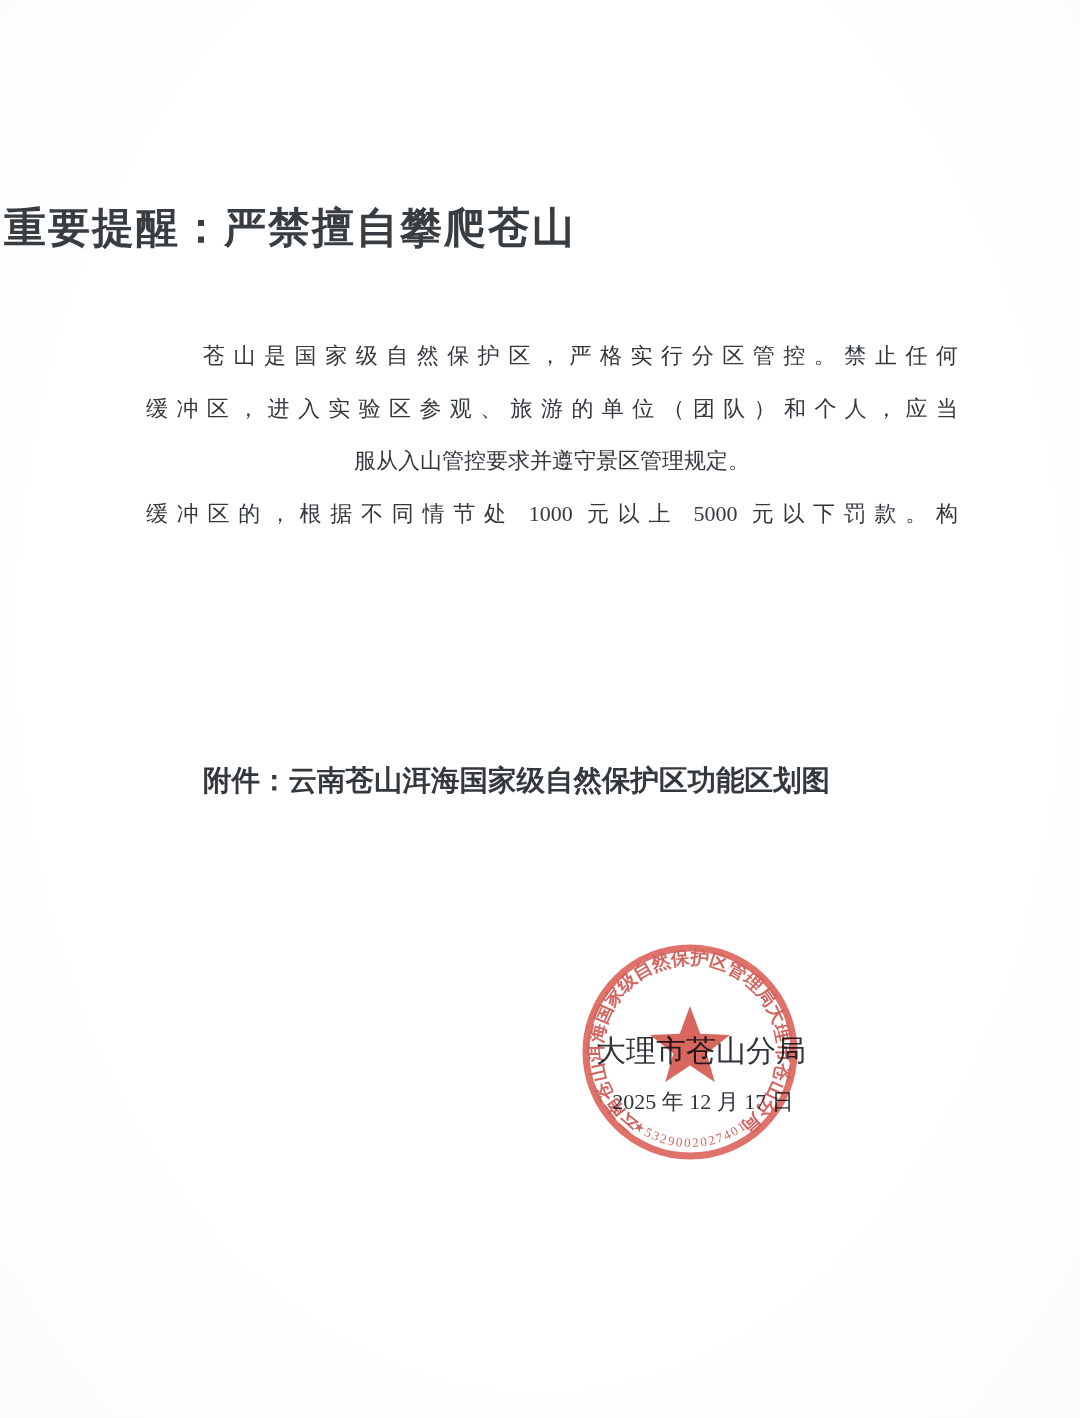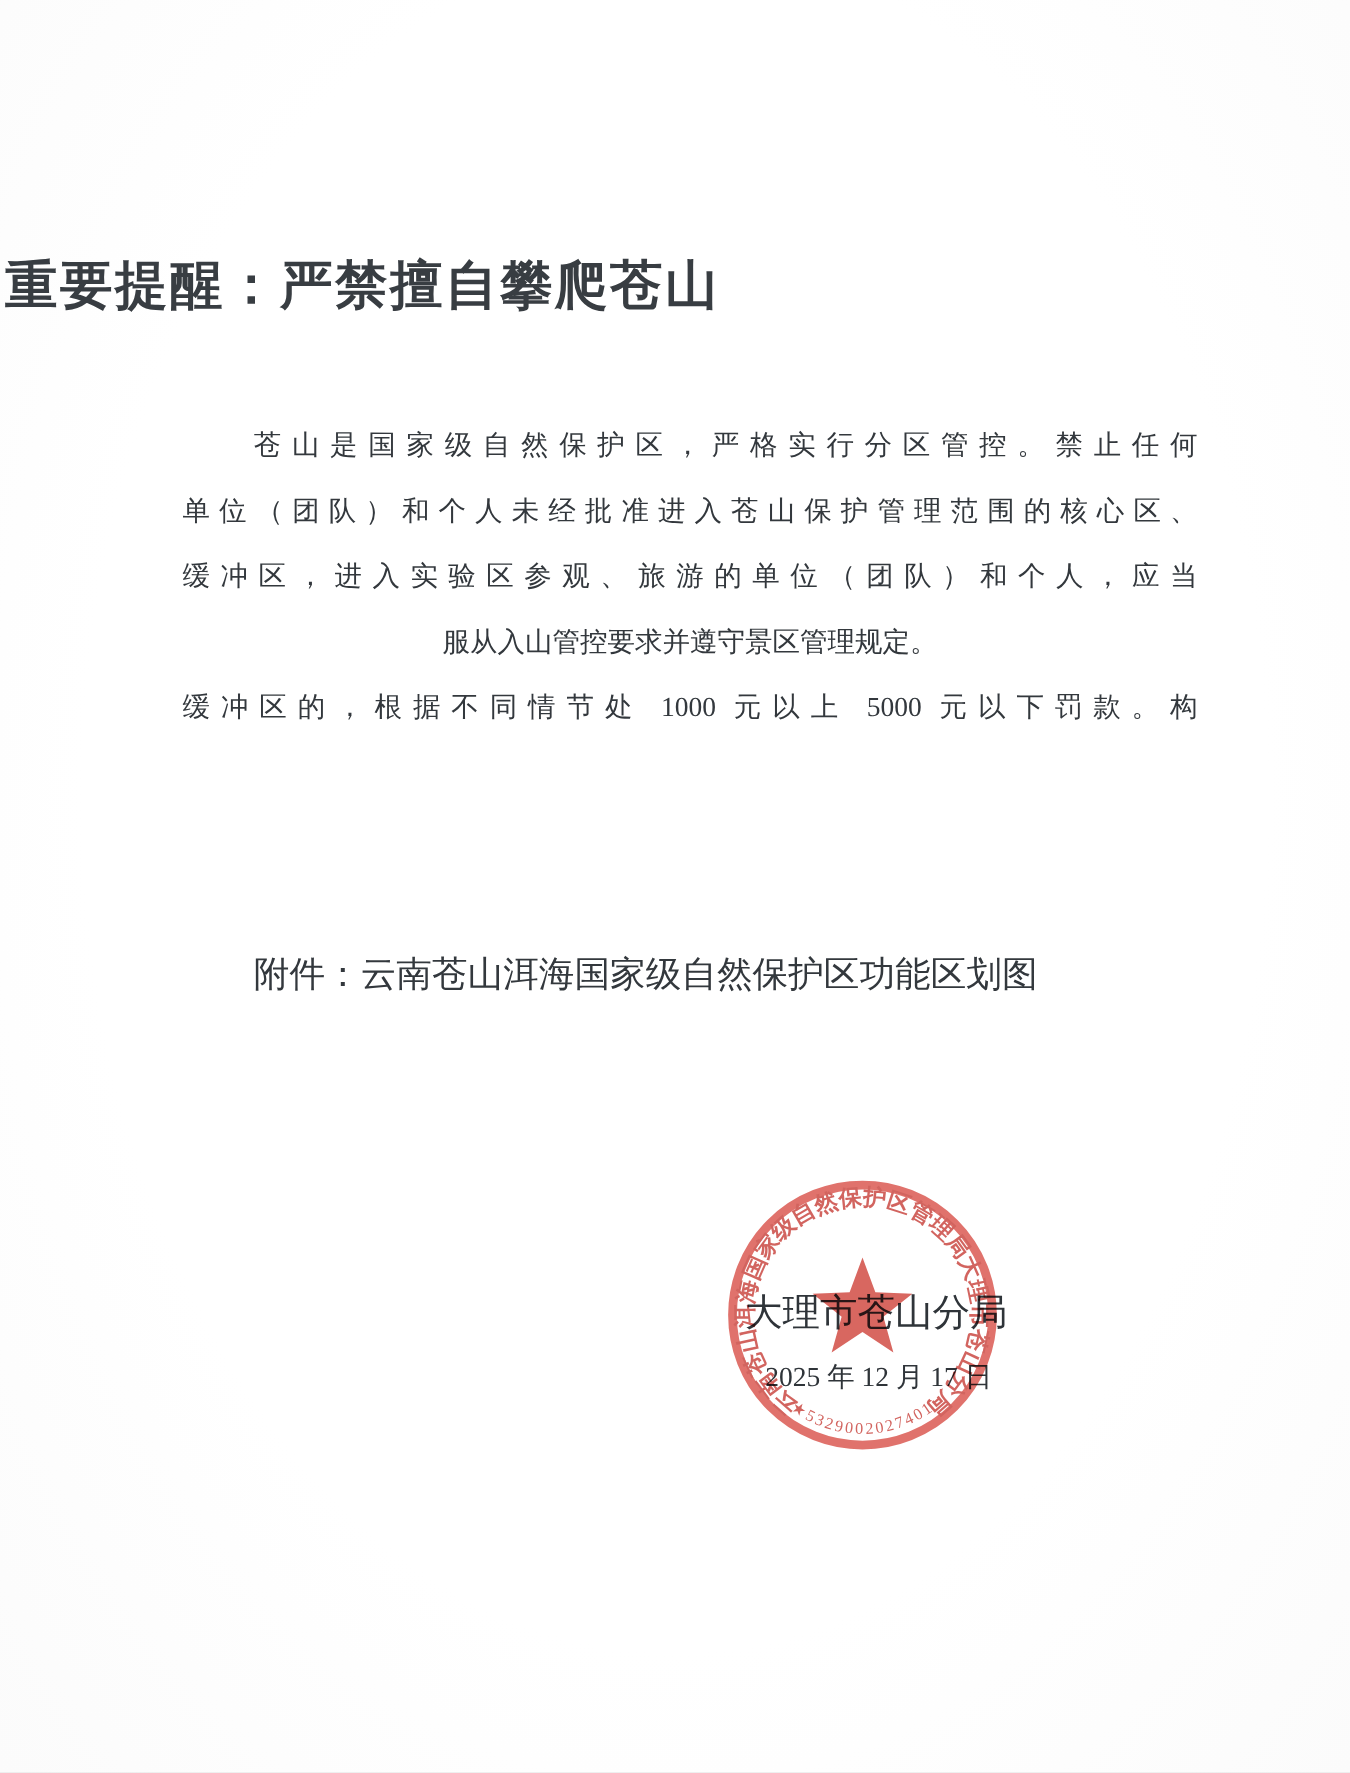--- a/index.html
+++ b/index.html
@@ -49,20 +49,21 @@
     text-indent: 57px;
   }
   .attachment-block {
     position: absolute;
     left: 146px;
     top: 755px;
     width: 812px;
     font-size: 28.5px;
     line-height: 52.5px;
     text-indent: 57px;
+    font-weight: bold;
   }
   .issuer-line {
     position: absolute;
     top: 1033px;
     left: 701px;
     transform: translateX(-50%);
     font-size: 30px;
     line-height: 36px;
     white-space: nowrap;
     color: #2f3439;
@@ -104,21 +105,20 @@
 </style>
 </head>
 <body>
 
 <div class="page">
 
   <div class="doc-title">重要提醒：严禁擅自攀爬苍山</div>
 
   <div class="body-block">
     <div class="line fill indent">苍山是国家级自然保护区，严格实行分区管控。禁止任何</div>
-    <div class="line fill">单位（团队）和个人未经批准进入苍山保护管理范围的核心区、</div>
     <div class="line fill">缓冲区，进入实验区参观、旅游的单位（团队）和个人，应当</div>
     <div class="line">服从入山管控要求并遵守景区管理规定。</div>
     <div class="line fill">缓冲区的，根据不同情节处 1000 元以上 5000 元以下罚款。构</div>
   </div>
 
   <div class="attachment-block">附件：云南苍山洱海国家级自然保护区功能区划图</div>
 
   <div class="issuer-line">大理市苍山分局</div>
 
   <div class="date-line">2025 年 12 月 17 日</div>

